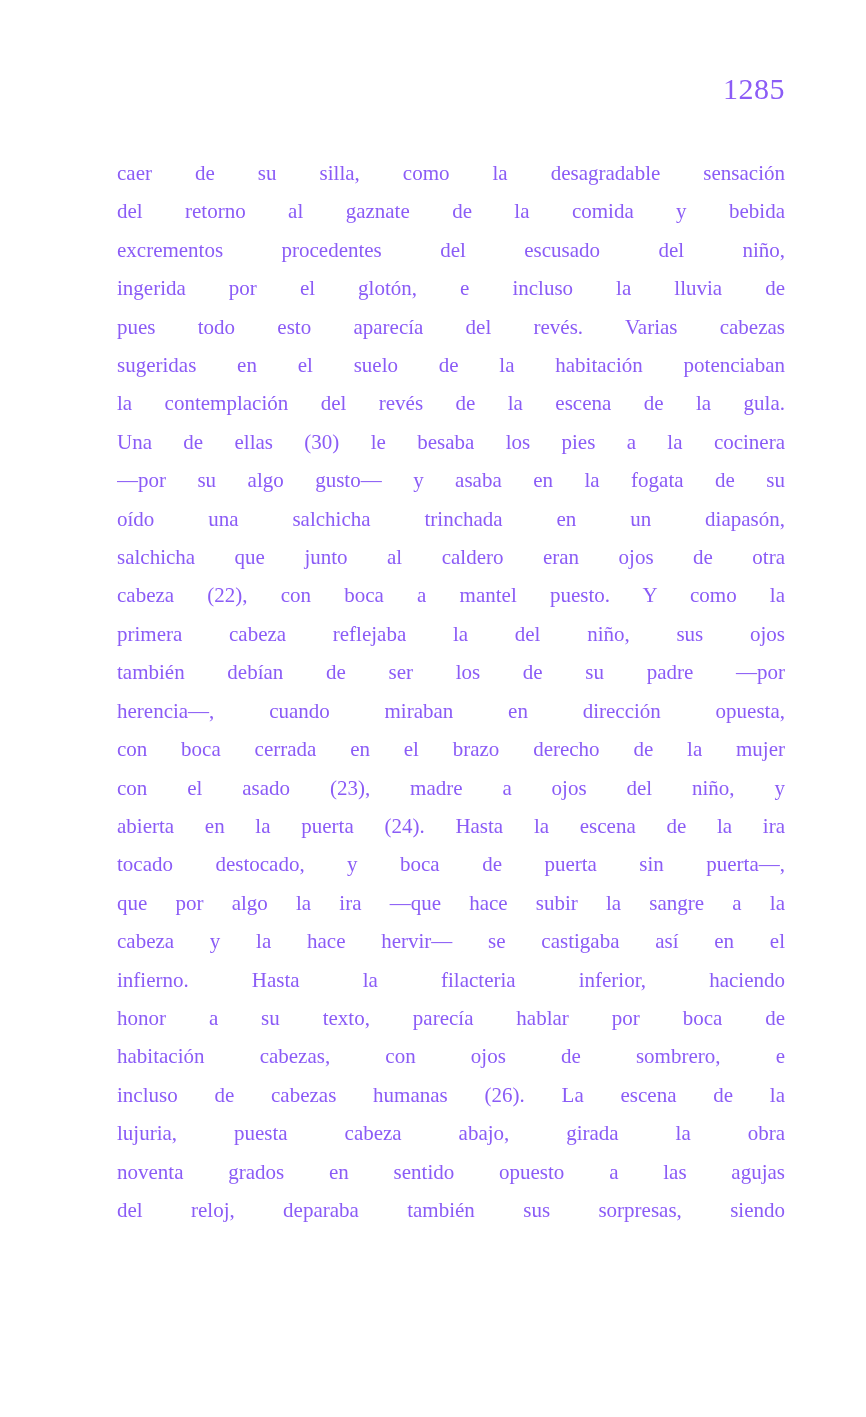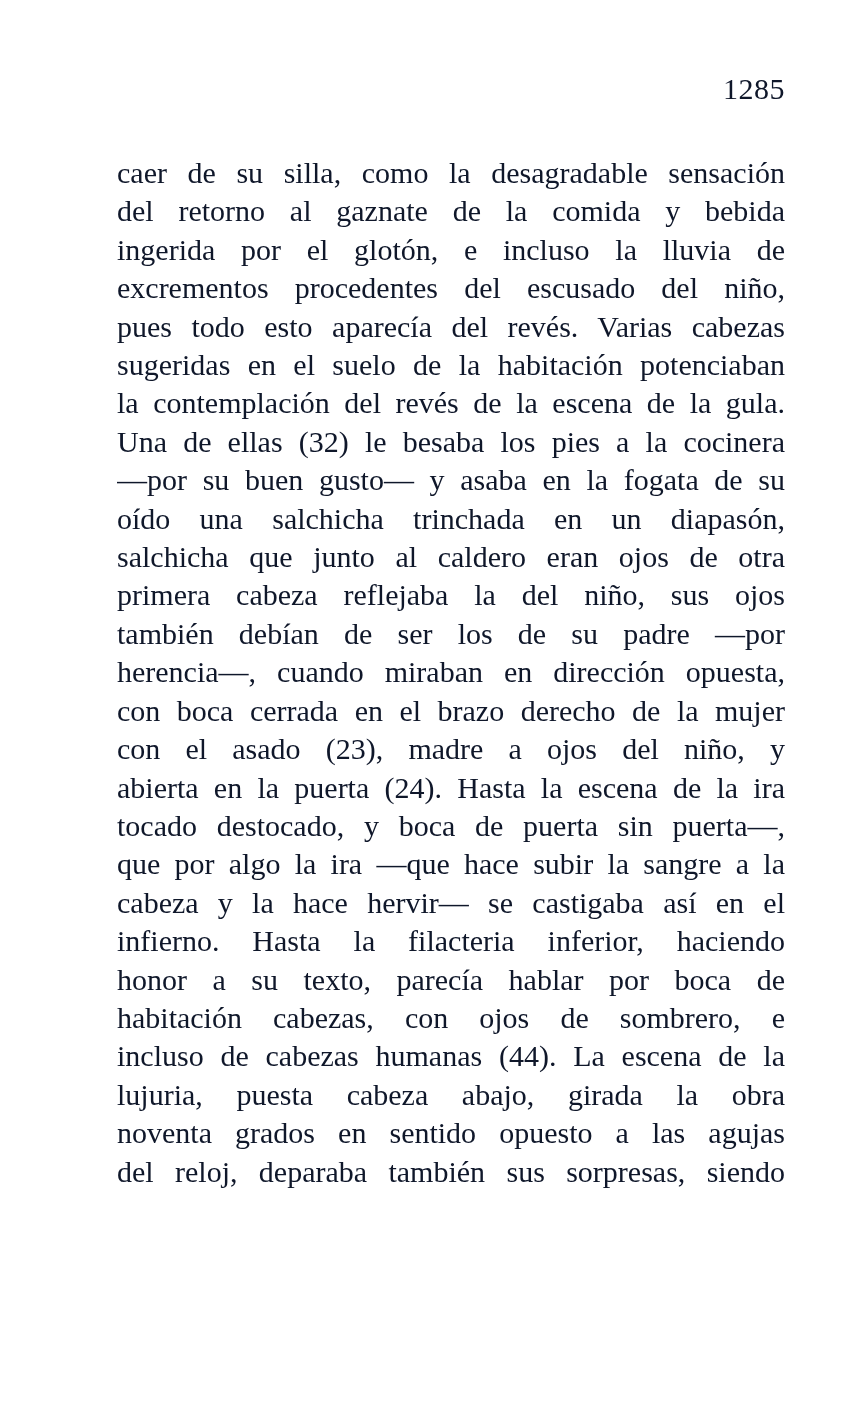--- a/index.html
+++ b/index.html
@@ -7,75 +7,76 @@
     padding: 0;
     background: #ffffff;
   }
   .page {
     position: relative;
     width: 866px;
     height: 1417px;
     background: #ffffff;
     overflow: hidden;
     font-family: "Liberation Serif", "DejaVu Serif", serif;
-    color: #0f172a;
+    color: #8b5cf6;
   }
   .page-number {
     position: absolute;
     top: 72px;
     left: 117px;
     width: 668px;
     text-align: right;
     font-size: 30px;
     line-height: 34px;
     letter-spacing: 0.5px;
   }
   .text-block {
     position: absolute;
     top: 154px;
     left: 117px;
     width: 668px;
     overflow: hidden;
   }
   .line {
-    font-size: 30px;
+    font-size: 21px;
     line-height: 38.4px;
     white-space: normal;
     text-align: justify;
     text-align-last: justify;
     word-spacing: 1px;
   }
 </style>
 </head>
 <body>
 
 <div class="page">
   <div class="page-number">1285</div>
   <div class="text-block">
       <div class="line">caer de su silla, como la desagradable sensación</div>
       <div class="line">del retorno al gaznate de la comida y bebida</div>
+      <div class="line">excrementos procedentes del escusado del niño,</div>
       <div class="line">ingerida por el glotón, e incluso la lluvia de</div>
-      <div class="line">excrementos procedentes del escusado del niño,</div>
       <div class="line">pues todo esto aparecía del revés. Varias cabezas</div>
       <div class="line">sugeridas en el suelo de la habitación potenciaban</div>
       <div class="line">la contemplación del revés de la escena de la gula.</div>
-      <div class="line">Una de ellas (32) le besaba los pies a la cocinera</div>
-      <div class="line">—por su buen gusto— y asaba en la fogata de su</div>
+      <div class="line">Una de ellas (30) le besaba los pies a la cocinera</div>
+      <div class="line">—por su algo gusto— y asaba en la fogata de su</div>
       <div class="line">oído una salchicha trinchada en un diapasón,</div>
       <div class="line">salchicha que junto al caldero eran ojos de otra</div>
+      <div class="line">cabeza (22), con boca a mantel puesto. Y como la</div>
       <div class="line">primera cabeza reflejaba la del niño, sus ojos</div>
       <div class="line">también debían de ser los de su padre —por</div>
       <div class="line">herencia—, cuando miraban en dirección opuesta,</div>
       <div class="line">con boca cerrada en el brazo derecho de la mujer</div>
       <div class="line">con el asado (23), madre a ojos del niño, y</div>
       <div class="line">abierta en la puerta (24). Hasta la escena de la ira</div>
       <div class="line">tocado destocado, y boca de puerta sin puerta—,</div>
       <div class="line">que por algo la ira —que hace subir la sangre a la</div>
       <div class="line">cabeza y la hace hervir— se castigaba así en el</div>
       <div class="line">infierno. Hasta la filacteria inferior, haciendo</div>
       <div class="line">honor a su texto, parecía hablar por boca de</div>
       <div class="line">habitación cabezas, con ojos de sombrero, e</div>
-      <div class="line">incluso de cabezas humanas (44). La escena de la</div>
+      <div class="line">incluso de cabezas humanas (26). La escena de la</div>
       <div class="line">lujuria, puesta cabeza abajo, girada la obra</div>
       <div class="line">noventa grados en sentido opuesto a las agujas</div>
       <div class="line">del reloj, deparaba también sus sorpresas, siendo</div>
     </div>
 </div>
 
 </body></html>

